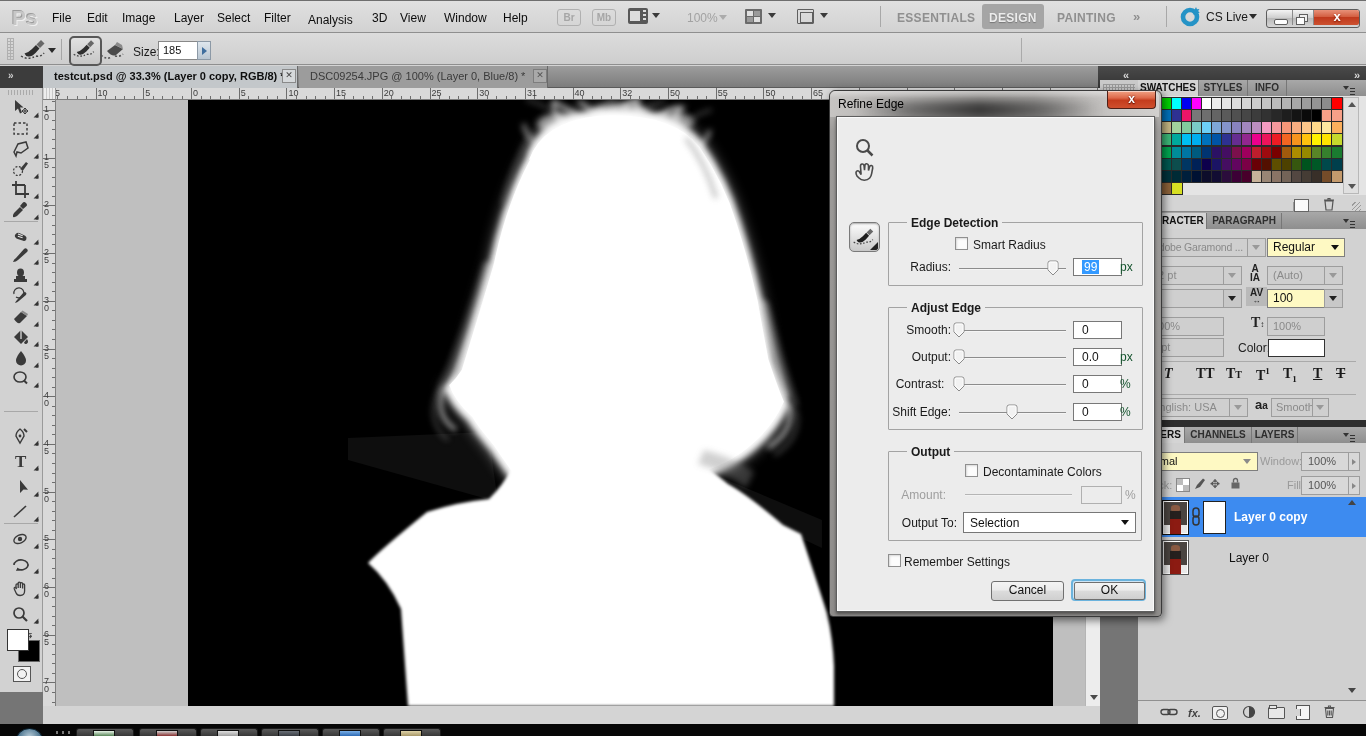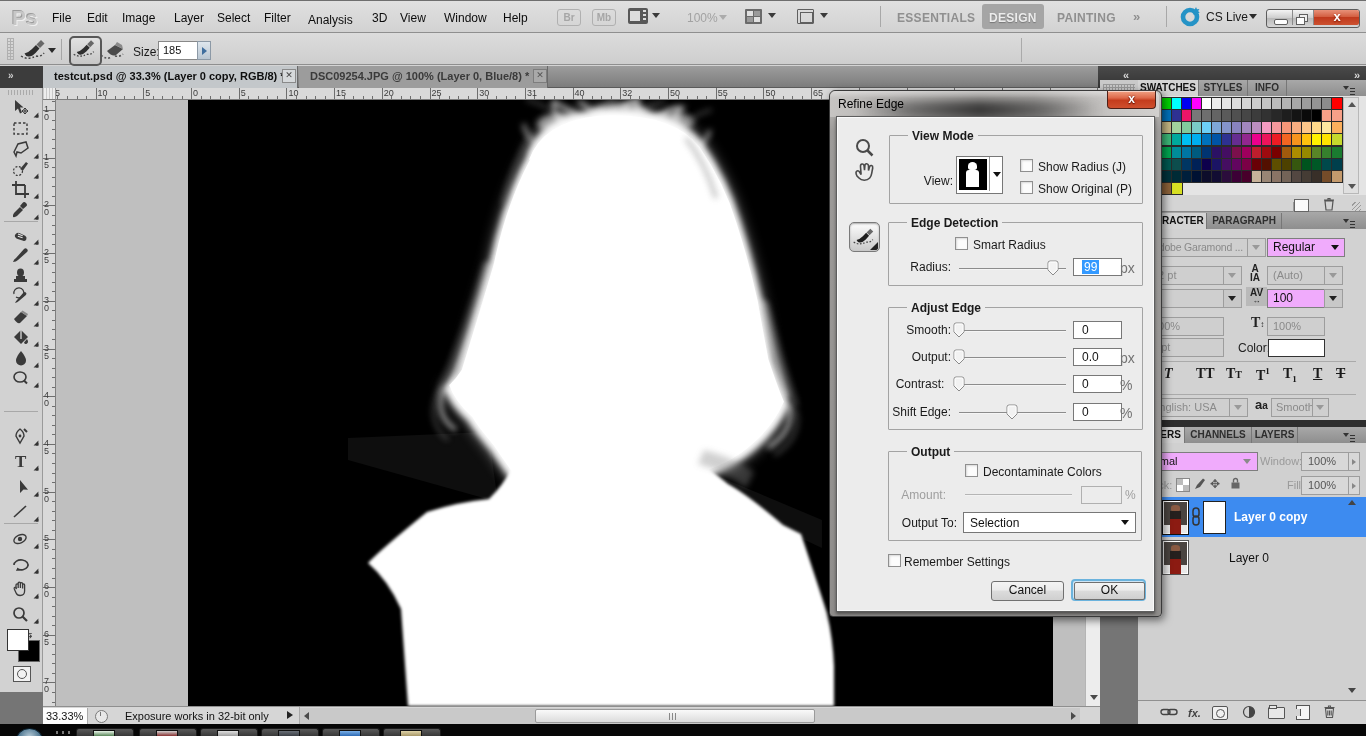--- a/index.html
+++ b/index.html
@@ -1,28 +1,28 @@
 <!DOCTYPE html>
 <html><head><meta charset="utf-8">
 <style>
 html,body{margin:0;padding:0}
 #app{position:relative;width:1366px;height:736px;overflow:hidden;background:#d4d4d4;
  font-family:"Liberation Sans",sans-serif;font-size:12px;color:#111}
 .ab{position:absolute}
 .menu{color:#0c0c0c;font-size:12px}
 .gfield{background:#cfcfcf;border:1px solid #9d9d9d;color:#8a8a8a;font-size:11px}
-.wfield{background:#f0abfc;border:1px solid #7e7e7e;color:#111;font-size:11px}
+.wfield{background:#fef9c3;border:1px solid #7e7e7e;color:#111;font-size:11px}
 .cb{width:11px;height:11px;background:#fcfcfc;border:1px solid #8f8f8f;box-shadow:inset 1px 1px 2px #d8d8d8}
 .grp{border:1px solid #a3a3a3;border-radius:1px}
 .grplab{position:absolute;top:-7px;left:18px;background:#ececec;padding:0 4px;font-weight:bold;font-size:12px;color:#1a1a1a}
 .dtext{font-size:12px;color:#1a1a1a}
 .track{position:absolute;height:1px;background:#8c8c8c;border-bottom:1px solid #f5f5f5}
 .thumbp{position:absolute;width:12px;height:16px}
 .vfield{position:absolute;width:39px;height:16px;background:#fff;border:1px solid #787878;font-size:12px;color:#111;text-align:left;padding-left:8px;line-height:16px}
-.unit{position:absolute;font-size:14px;color:#737373}
+.unit{position:absolute;font-size:12px;color:#14532d}
 .tick{position:absolute;background:#6e6e6e}
 .rnum{position:absolute;font-size:9px;color:#3c3c3c}
 .ptab{position:absolute;height:16px;line-height:16px;font-size:10px;font-weight:bold;text-align:center;white-space:nowrap;overflow:hidden}
 .sw{position:absolute;width:10px;height:11px}
 </style></head>
 <body>
 <div id="app">
 
 <div class="ab" style="left:0;top:0;width:1366px;height:33px;background:linear-gradient(#e0e0e0,#d2d2d2);border-top:1px solid #6e6e6e;border-bottom:1px solid #8f8f8f;box-sizing:border-box"></div>
 <div class="ab" style="left:12px;top:6px;font-size:21px;font-weight:bold;color:#c7c7c7;text-shadow:-1px -1px 0 #9a9a9a, 1px 1px 0 #efefef;letter-spacing:0px">Ps</div>
@@ -120,21 +120,21 @@
 
 <div class="ab" style="left:0;top:66px;width:1366px;height:22px;background:linear-gradient(#9d9d9d,#7c7c7c);border-bottom:1px solid #5a5a5a;box-sizing:border-box"></div>
 <div class="ab" style="left:0;top:66px;width:43px;height:22px;background:#3c3c3c;color:#cfcfcf;font-size:10px;font-weight:bold">
       <span style="position:absolute;left:8px;top:4px">»</span>
     </div>
 <div class="ab" style="left:43px;top:66px;width:255px;height:22px;background:#c3c7ca;border-right:1px solid #6a6a6a;box-sizing:border-box">
  <span style="position:absolute;left:11px;top:4px;font-size:11px;font-weight:bold;color:#0e0e0e;white-space:nowrap">testcut.psd @ 33.3% (Layer 0 copy, RGB/8) *</span>
  <span style="position:absolute;left:239px;top:3px;width:12px;height:12px;border:1px solid #8a8a8a;background:#d6d9db;color:#444;font-size:9px;line-height:11px;text-align:center">✕</span>
 </div>
 <div class="ab" style="left:299px;top:66px;width:249px;height:22px;background:#9c9c9c;border-right:1px solid #6a6a6a;box-sizing:border-box">
- <span style="position:absolute;left:11px;top:4px;font-size:11px;font-weight:bold;color:#3a3a3a;white-space:nowrap">DSC09254.JPG @ 100% (Layer 0, Blue/8) *</span>
+ <span style="position:absolute;left:11px;top:4px;font-size:11px;font-weight:normal;color:#3a3a3a;white-space:nowrap">DSC09254.JPG @ 100% (Layer 0, Blue/8) *</span>
  <span style="position:absolute;left:234px;top:3px;width:12px;height:12px;border:1px solid #7d7d7d;background:#a9a9a9;color:#555;font-size:9px;line-height:11px;text-align:center">✕</span>
 </div>
 
 <div class="ab" style="left:1098px;top:66px;width:268px;height:22px;background:linear-gradient(#4a4a4a,#333)">
  <span style="position:absolute;left:25px;top:3px;color:#d8d8d8;font-size:11px;font-weight:bold">«</span>
  <span style="position:absolute;right:6px;top:3px;color:#d8d8d8;font-size:11px;font-weight:bold">»</span>
 </div>
 
 <div id="hruler" class="ab" style="left:43px;top:88px;width:1057px;height:12px;background:#d9d9d9;border-bottom:1px solid #7e7e7e;box-sizing:border-box;overflow:hidden">
       <div class="tick" style="left:4.9px;bottom:0;width:1px;height:3px"></div>
@@ -604,40 +604,20 @@
 </g>
 </svg>
     </div>
 
 <div class="ab" style="left:1085px;top:100px;width:15px;height:606px;background:#ededed;border-left:1px solid #b5b5b5;box-sizing:border-box">
  <div class="ab" style="left:4px;bottom:6px;width:0;height:0;border-left:4px solid transparent;border-right:4px solid transparent;border-top:5px solid #4a4a4a"></div>
 </div>
 
 <div class="ab" style="left:1100px;top:96px;width:38px;height:628px;background:#757575"></div>
 
-<div class="ab" style="left:43px;top:706px;width:1057px;height:18px;background:#d6d6d6;border-top:1px solid #8f8f8f;box-sizing:border-box">
- <div class="ab" style="left:0px;top:1px;width:44px;height:17px;background:#fdfdfd;border-right:1px solid #aaa"></div>
- <div class="ab" style="left:3px;top:3px;font-size:11px;color:#111">33.33%</div>
- <div class="ab" style="left:52px;top:3px;width:11px;height:11px;border:1px solid #7a7a7a;border-radius:50%;background:#e8e8e8">
-        <div class="ab" style="left:4px;top:1px;width:1px;height:4px;background:#777"></div>
-      </div>
- <div class="ab" style="left:82px;top:3px;font-size:11px;color:#111">Exposure works in 32-bit only</div>
- <div class="ab" style="left:240px;top:2px;width:14px;height:13px">
-        <div class="ab" style="left:4px;top:2px;width:0;height:0;border-top:4.5px solid transparent;border-bottom:4.5px solid transparent;border-left:6px solid #222"></div>
-      </div>
- <div class="ab" style="left:256px;top:0px;width:1px;height:18px;background:#aaa"></div>
-
- <div class="ab" style="left:257px;top:1px;width:780px;height:16px;background:#c9c9c9">
-  <div class="ab" style="left:4px;top:4px;width:0;height:0;border-top:4px solid transparent;border-bottom:4px solid transparent;border-right:5px solid #4a4a4a"></div>
-  <div class="ab" style="right:4px;top:4px;width:0;height:0;border-top:4px solid transparent;border-bottom:4px solid transparent;border-left:5px solid #4a4a4a"></div>
-  <div class="ab" style="left:235px;top:1px;width:280px;height:14px;background:linear-gradient(#fafafa,#dcdcdc);border:1px solid #9a9a9a;border-radius:2px;box-sizing:border-box">
-   <div class="ab" style="left:133px;top:3px;width:9px;height:7px;background:repeating-linear-gradient(90deg,#888 0 1px,transparent 1px 3px)"></div>
-  </div>
- </div>
-</div>
 
 <div class="ab" style="left:0;top:724px;width:1366px;height:12px;background:#060606"></div>
 <div id="taskbar">
       <div class="ab" style="left:15px;top:728px;width:27px;height:27px;border-radius:50%;background:radial-gradient(circle at 50% 30%,#b8ccd8,#5a8099 40%,#1a3a50 70%);border:1px solid #0a2230"></div>
       <div class="ab" style="left:56px;top:731px;width:16px;height:3px;background:repeating-linear-gradient(90deg,#777 0 2px,transparent 2px 6px)"></div>
       <div class="ab" style="left:76px;top:728px;width:56px;height:8px;border-radius:3px 3px 0 0;background:linear-gradient(#5a5a5a,#333);border:1px solid #1a1a1a;border-bottom:none"></div>
       <div class="ab" style="left:93px;top:730px;width:20px;height:6px;background:linear-gradient(#e8f4e8,#3a6e3a);border:1px solid #111"></div>
       <div class="ab" style="left:139px;top:728px;width:56px;height:8px;border-radius:3px 3px 0 0;background:linear-gradient(#5a5a5a,#333);border:1px solid #1a1a1a;border-bottom:none"></div>
       <div class="ab" style="left:156px;top:730px;width:20px;height:6px;background:linear-gradient(#d0d0d0,#7a1010);border:1px solid #111"></div>
       <div class="ab" style="left:200px;top:728px;width:56px;height:8px;border-radius:3px 3px 0 0;background:linear-gradient(#5a5a5a,#333);border:1px solid #1a1a1a;border-bottom:none"></div>
@@ -968,36 +948,20 @@
   </svg>
   <div class="ab" style="left:12px;top:105px;width:29px;height:28px;border:1px solid #7a7a7a;border-radius:5px;background:linear-gradient(#fdfdfd,#c9c9c9);box-shadow:inset 0 1px 2px #aaa">
    <svg class="ab" style="left:2px;top:3px" width="25" height="22" viewBox="0 0 30 22">
     <path d="M2 17 q6 4 13 1 M17 17 q5 1 8 -3" stroke="#444" stroke-width="1.5" fill="none" stroke-dasharray="2 2"></path>
     <path d="M5.5 14.5 q4 -1 7.5 -4.5 l4 -4 3.5 3.5 -4 4.5 q-3.5 3.5 -6.5 3.5 q-3 .5 -4.5 -3z" fill="#1e1e1e"></path>
     <path d="M17.5 5.5 l4.5 -4.5 3.5 3.5 -4.5 4.5z" fill="#686868"></path>
    </svg>
    <div class="ab" style="right:1px;bottom:1px;width:0;height:0;border-left:4px solid transparent;border-top:4px solid transparent;border-right:4px solid #222;border-bottom:4px solid #222;border-radius:0 0 3px 0"></div>
   </div>
 
-  <div class="ab grp" style="left:52px;top:18px;width:252px;height:67px">
-   <span class="grplab">View Mode</span>
-   <div class="ab dtext" style="left:0;width:63px;text-align:right;top:38px">View:</div>
-   <div class="ab" style="left:66px;top:20px;width:45px;height:36px;background:#fff;border:1px solid #777">
-    <div class="ab" style="left:2px;top:2px;width:28px;height:31px;background:#000">
-     <div class="ab" style="left:9px;top:3px;width:9px;height:8px;background:#fff;border-radius:50% 50% 30% 30%"></div>
-     <div class="ab" style="left:7px;top:11px;width:13px;height:17px;background:#fff;border-radius:3px 3px 0 0"></div>
-    </div>
-    <div class="ab" style="left:32px;top:0;width:1px;height:34px;background:#999"></div>
-    <div class="ab" style="left:36px;top:15px;width:0;height:0;border-left:4px solid transparent;border-right:4px solid transparent;border-top:5px solid #111"></div>
-   </div>
-   <div class="ab cb" style="left:130px;top:23px"></div>
-   <div class="ab dtext" style="left:148px;top:24px">Show Radius (J)</div>
-   <div class="ab cb" style="left:130px;top:45px"></div>
-   <div class="ab dtext" style="left:148px;top:46px">Show Original (P)</div>
-  </div>
 
   <div class="ab grp" style="left:51px;top:105px;width:253px;height:62px">
    <span class="grplab">Edge Detection</span>
    <div class="ab cb" style="left:66px;top:14px"></div>
    <div class="ab dtext" style="left:84px;top:15px">Smart Radius</div>
    <div class="ab dtext" style="left:0;width:62px;text-align:right;top:37px">Radius:</div>
    <div class="track" style="left:70px;top:45px;width:107px"></div>
    <svg class="thumbp" style="left:158px;top:37px" viewBox="0 0 12 16">
             <path d="M1 3 q0-2 2-2 h6 q2 0 2 2 v7 l-5 5 -5-5z" fill="#f2f2f2" stroke="#8a8a8a"></path>
             <path d="M2 3.2 q0-1.2 1.2-1.2 h5.6 q1.2 0 1.2 1.2 v6.4 l-4 4 -4-4z" fill="none" stroke="#fff"></path>

